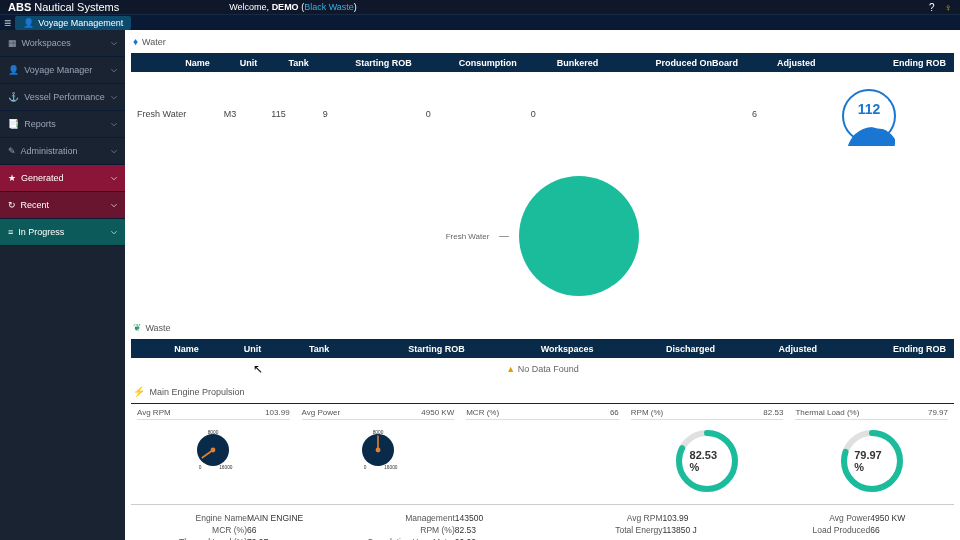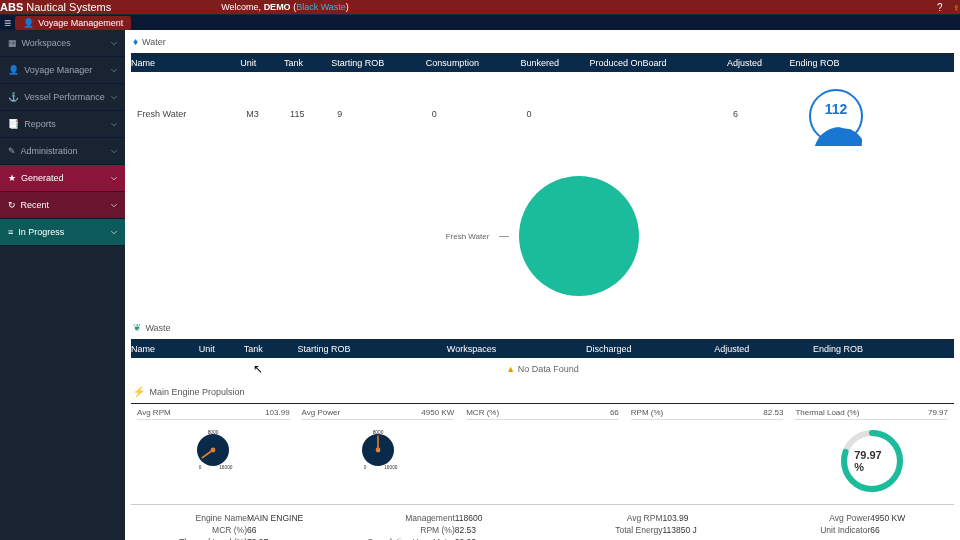--- a/index.html
+++ b/index.html
@@ -1,29 +1,29 @@
 <!DOCTYPE html>
 <html><head>
 <meta charset="utf-8">
 <style>
 * { margin: 0; padding: 0; box-sizing: border-box; font-family: Arial, sans-serif; }
 body { background: #e8e8e8; width: 960px; height: 540px; overflow: hidden; font-size: 10px; }
 
-.topbar { background: #7f1d1d; height: 14px; display: flex; align-items: center; color: #fff; padding: 0 0; }
+.topbar { background: #0f172a; height: 14px; display: flex; align-items: center; color: #fff; padding: 0 8px; }
 .topbar .brand { font-size: 11px; font-weight: 300; }
 .topbar .brand b { font-weight: 700; }
 .topbar .welcome { margin-left: 110px; font-size: 9px; }
 .topbar .welcome .demo { font-weight: bold; }
 .topbar .welcome .vessel { color: #3ab0e0; }
 .topbar .spacer { flex: 1; }
 .topbar .ticon { margin-left: 10px; font-size: 10px; cursor: pointer; }
 
 .subbar { background: #0a1a35; height: 16px; display: flex; align-items: center; padding: 0 4px; border-top: 1px solid #1a2a45; }
 .hamburger { color: #ccc; font-size: 12px; cursor: pointer; margin-right: 4px; }
-.vm-btn { background: #7f1d1d; color: #fff; font-size: 9px; padding: 2px 8px; border-radius: 2px; cursor: pointer; display: flex; align-items: flex-start; gap: 4px; }
+.vm-btn { background: #0c4a6e; color: #fff; font-size: 9px; padding: 2px 8px; border-radius: 2px; cursor: pointer; display: flex; align-items: flex-start; gap: 4px; }
 
 .layout { display: flex; height: calc(540px - 30px); }
 .sidebar { width: 125px; background: #1a2332; color: #9aa5b5; display: flex; flex-direction: column; }
 .sb-item { padding: 8px 8px; font-size: 9px; display: flex; align-items: center; justify-content: space-between; cursor: pointer; border-bottom: 1px solid #0a1a35; }
 .sb-item .lbl { display: flex; align-items: center; gap: 5px; }
 .sb-item.fav { background: #8a1538; color: #fff; }
 .sb-item.rec { background: #6a1530; color: #fff; }
 .sb-item.prog { background: #0d5a5a; color: #fff; }
 .chev { font-size: 8px; }
 
@@ -31,21 +31,21 @@
 .main::-webkit-scrollbar { width: 10px; }
 .main::-webkit-scrollbar-thumb { background: #aaa; }
 
 .section-head { display: flex; align-items: center; gap: 4px; font-size: 9px; color: #555; padding: 6px 2px; border-bottom: 1px solid #222; }
 .section-head .si { font-size: 10px; }
 .si.water { color: #1976d2; }
 .si.waste { color: #2e9e6b; }
 .si.prop { color: #2e9e6b; }
 
 .tbl { width: 100%; border-collapse: collapse; font-size: 9px; }
-.tbl thead th { background: #0a2a4a; color: #fff; font-weight: normal; padding: 4px 0; text-align: left; }
+.tbl thead th { background: #0a2a4a; color: #fff; font-weight: bold; padding: 4px 8px; text-align: right; }
 .tbl tbody td { padding: 8px 6px; color: #444; }
 .tbl.waste thead th { background: #0a2a4a; }
 
 .water-row { display: flex; align-items: flex-start; }
 .water-row .tbl-wrap { flex: 1; }
 .water-gauge { width: 60px; height: 60px; margin: 6px 10px 0 10px; }
 
 .pie-wrap { display: flex; align-items: center; justify-content: center; gap: 10px; padding: 20px 0; }
 .pie-label { font-size: 8px; color: #666; }
 .pie { width: 120px; height: 120px; border-radius: 50%; background: #1abc9c; }
@@ -271,20 +271,27 @@
         <div class="mhdr">
             <span>MCR (%)</span>
             <span>66</span>
           </div>
       </div>
       <div class="metric">
         <div class="mhdr">
             <span>RPM (%)</span>
             <span>82.53</span>
           </div>
+        <div class="donut">
+          <svg class="donut-svg" viewBox="0 0 70 70">
+              <circle class="track" cx="35" cy="35" r="28"></circle>
+              <circle class="arc" cx="35" cy="35" r="28" stroke-dasharray="145 176" transform="rotate(-90 35 35)"></circle>
+            </svg>
+          <span class="dlabel">82.53 %</span>
+        </div>
       </div>
       <div class="metric">
         <div class="mhdr">
             <span>Thermal Load (%)</span>
             <span>79.97</span>
           </div>
         <div class="donut">
           <svg class="donut-svg" viewBox="0 0 70 70">
               <circle class="track" cx="35" cy="35" r="28"></circle>
               <circle class="arc" cx="35" cy="35" r="28" stroke-dasharray="141 176" transform="rotate(-90 35 35)"></circle>
@@ -293,21 +300,21 @@
         </div>
       </div>
     </div>
     <div class="kv-grid" id="prop-details">
         <div class="kv">
           <span class="k">Engine Name</span>
           <span class="v">MAIN ENGINE</span>
         </div>
         <div class="kv">
           <span class="k">Management</span>
-          <span class="v">118600</span>
+          <span class="v">143500</span>
         </div>
         <div class="kv">
           <span class="k">Avg RPM</span>
           <span class="v">103.99</span>
         </div>
         <div class="kv">
           <span class="k">Avg Power</span>
           <span class="v">4950 KW</span>
         </div>
         <div class="kv">
@@ -316,21 +323,21 @@
         </div>
         <div class="kv">
           <span class="k">RPM (%)</span>
           <span class="v">82.53</span>
         </div>
         <div class="kv">
           <span class="k">Total Energy</span>
           <span class="v">113850 J</span>
         </div>
         <div class="kv">
-          <span class="k">Unit Indicator</span>
+          <span class="k">Load Produced</span>
           <span class="v">66</span>
         </div>
         <div class="kv">
           <span class="k">Thermal Load (%)</span>
           <span class="v">79.97</span>
         </div>
         <div class="kv">
           <span class="k">Cumulative Hour Meter</span>
           <span class="v">00:00</span>
         </div>

